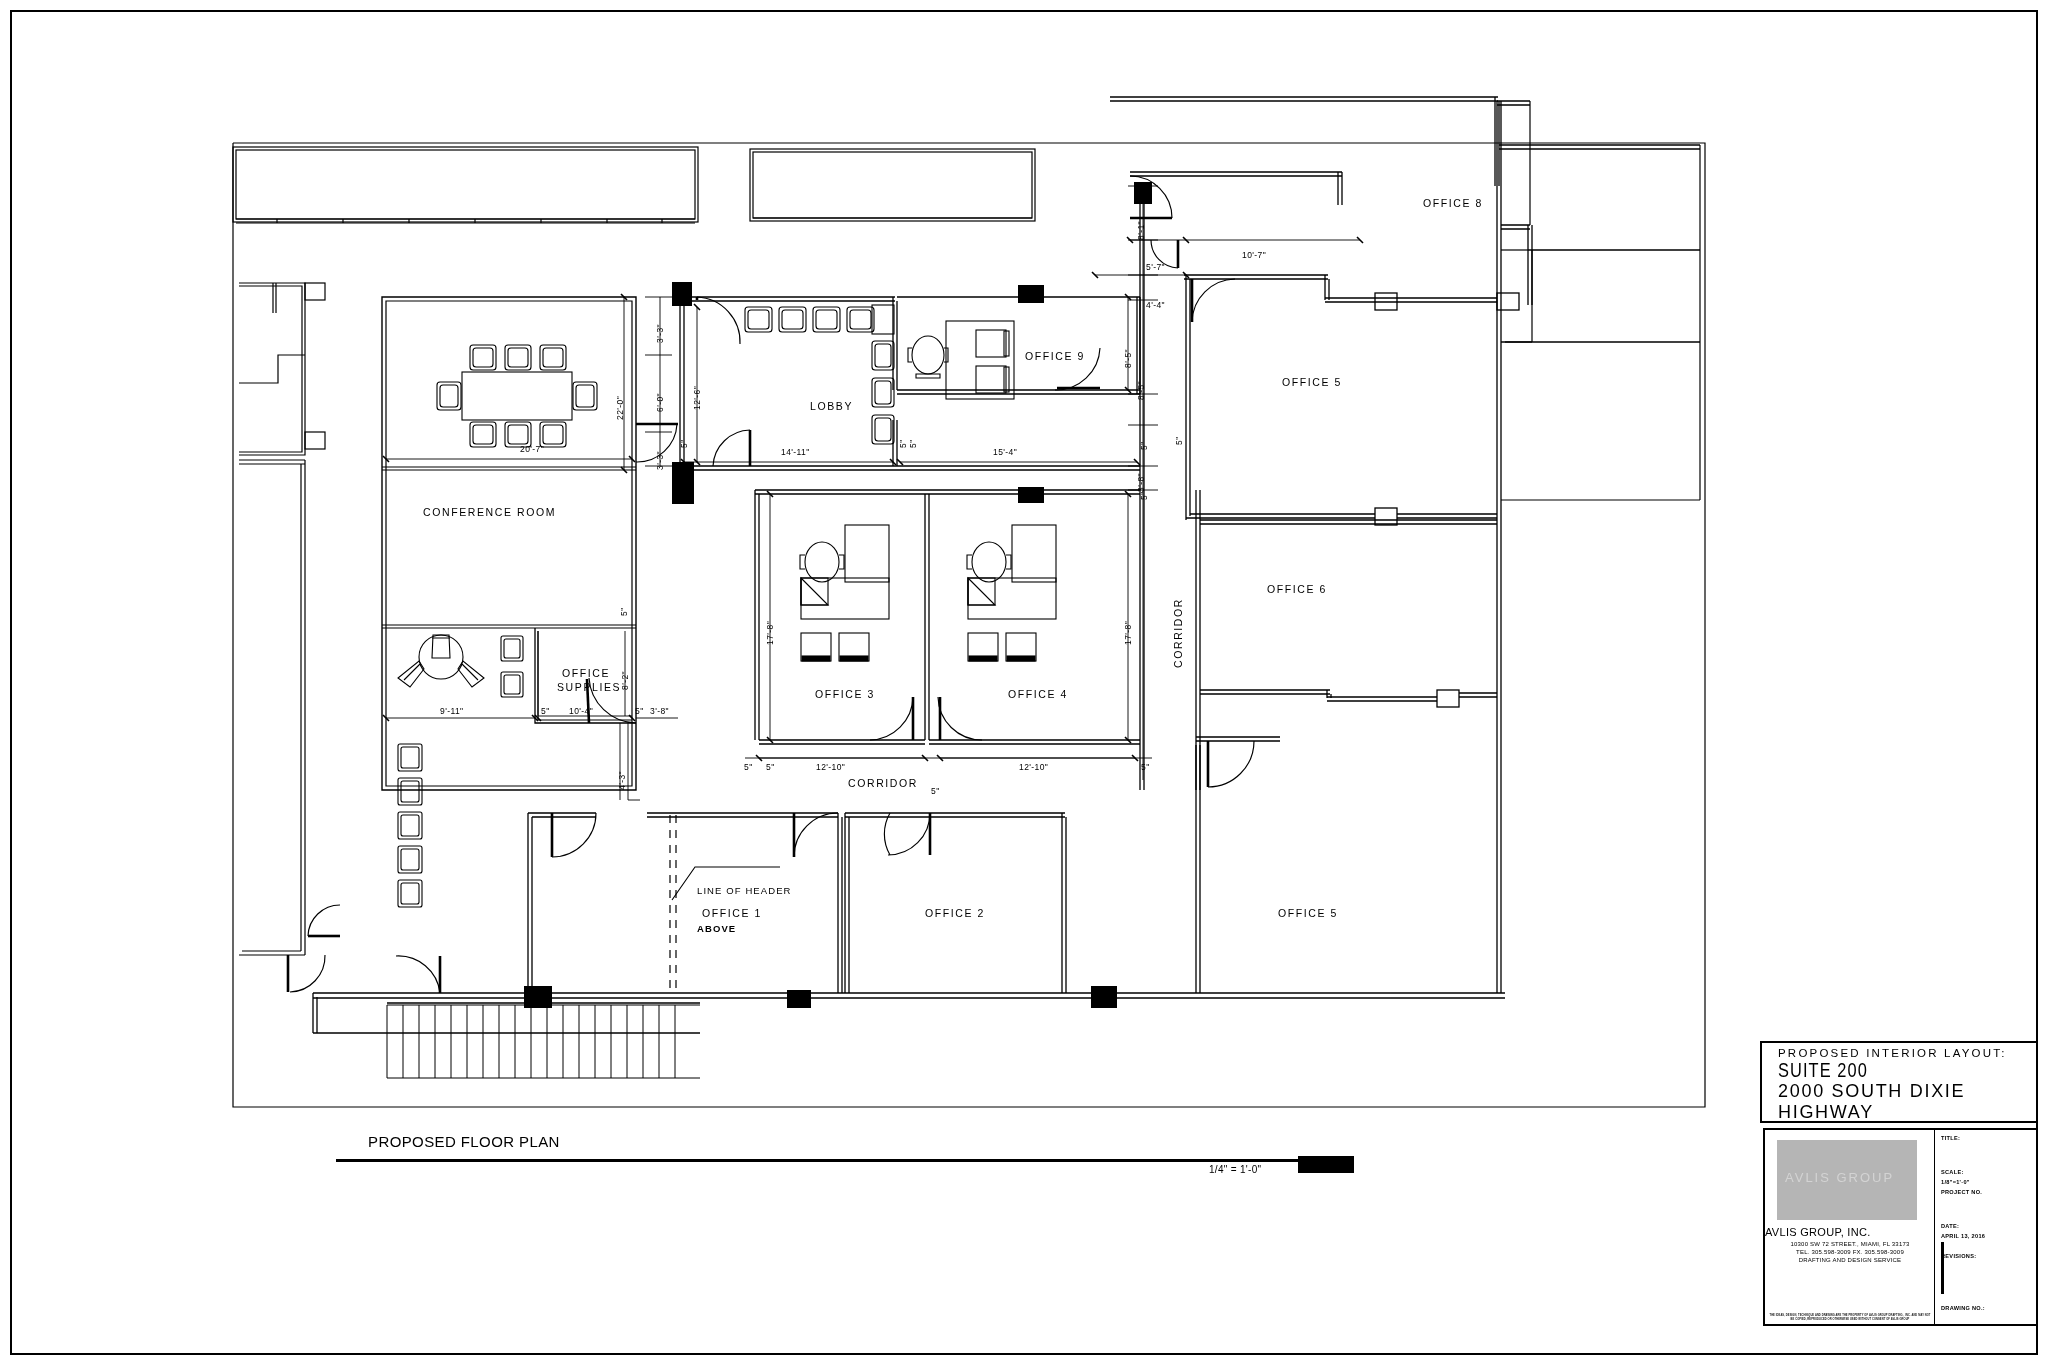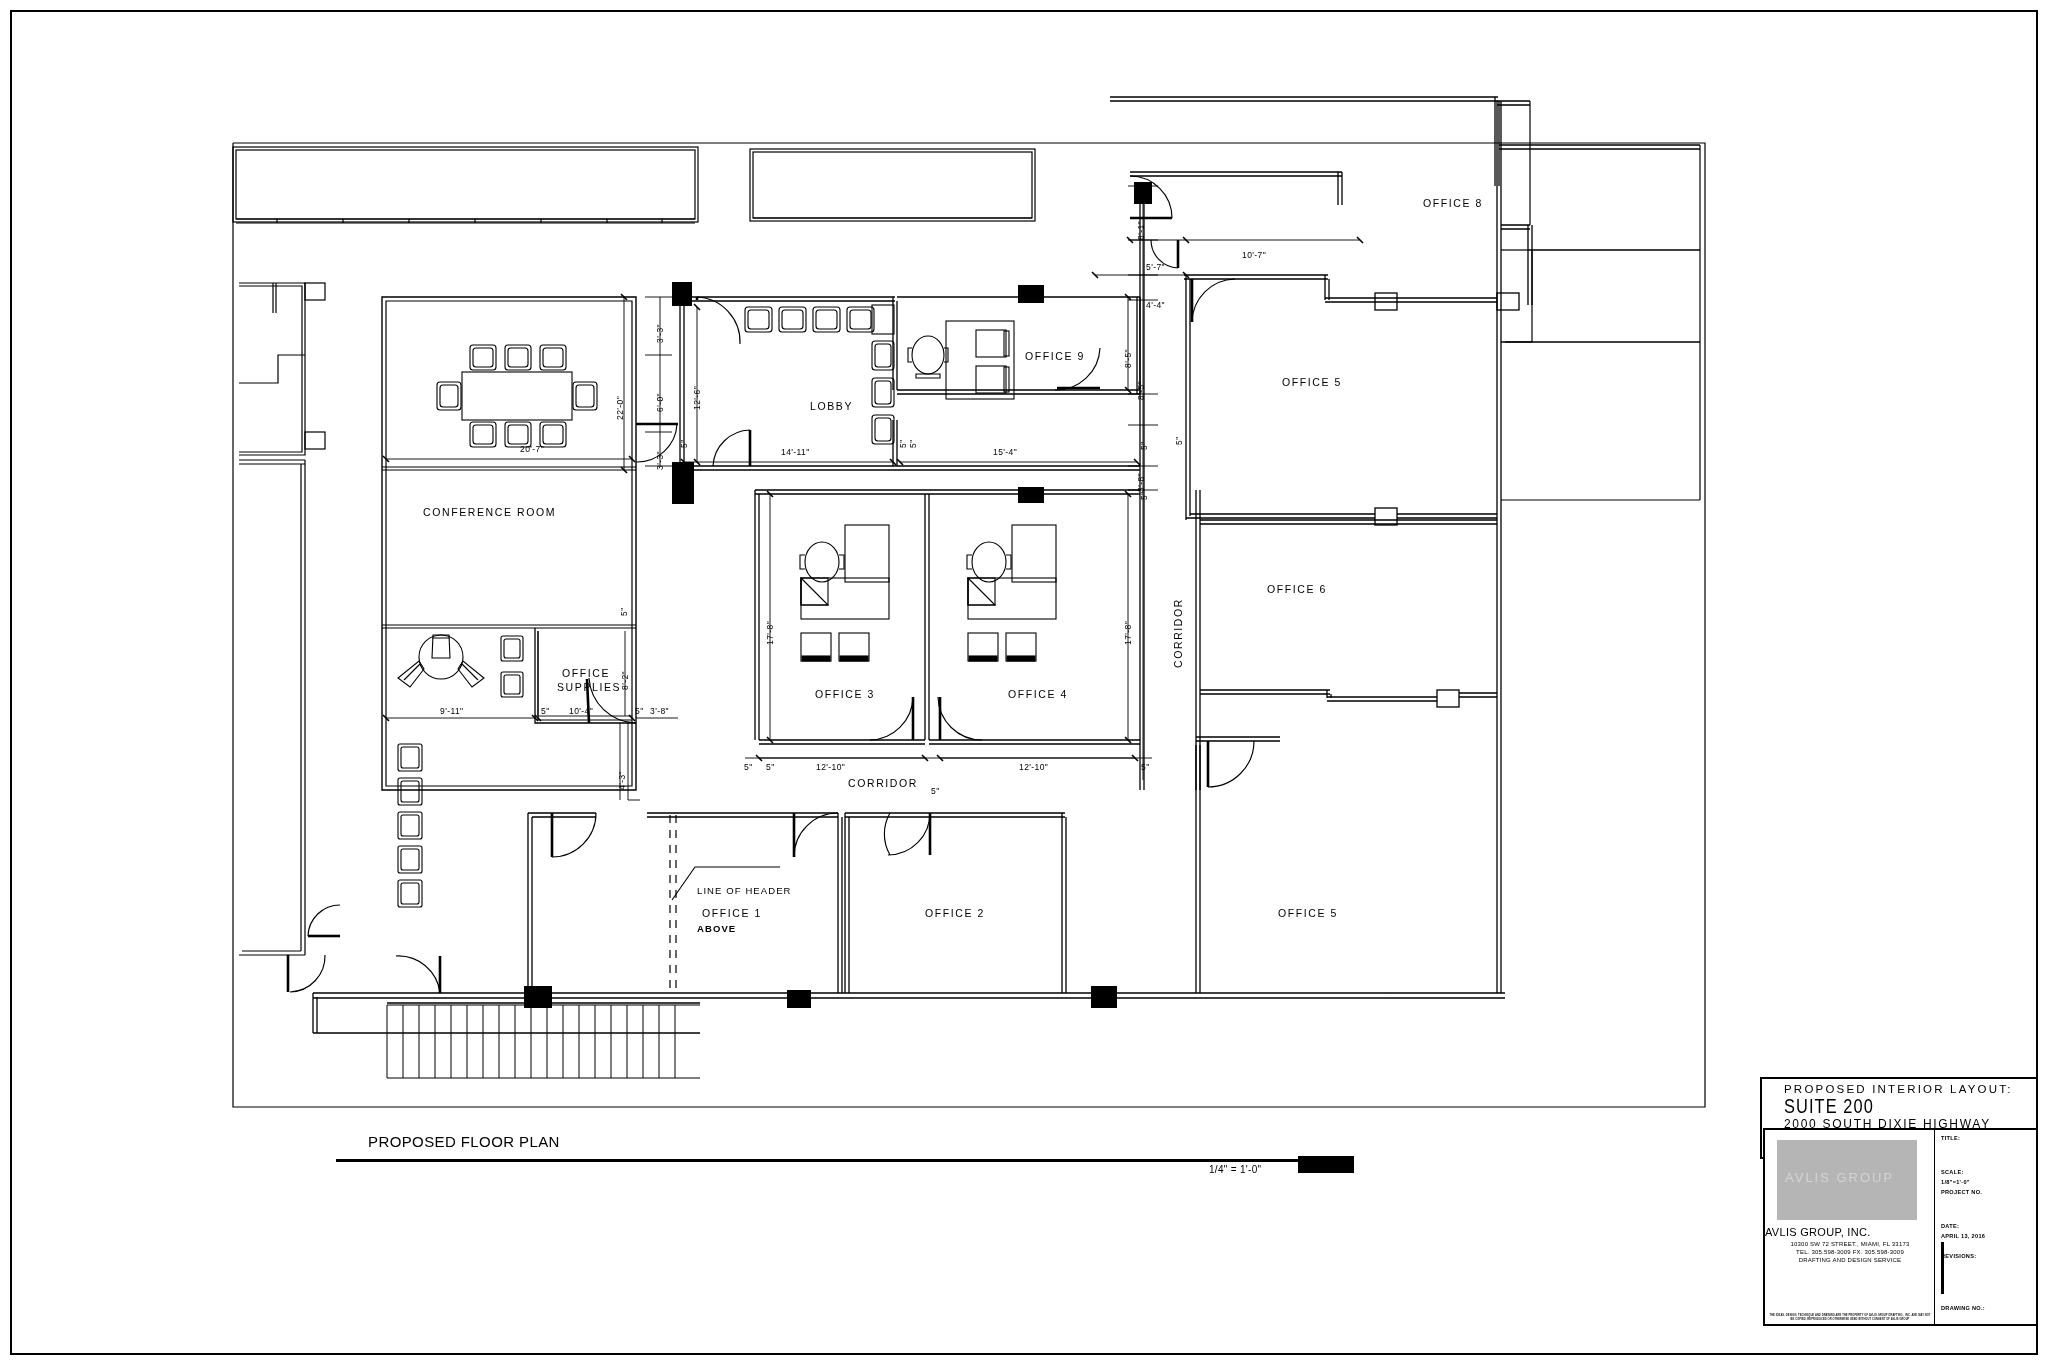--- a/index.html
+++ b/index.html
@@ -12,26 +12,26 @@
   .dim{position:absolute;font-size:8.5px;letter-spacing:.4px;white-space:nowrap;color:#000;}
   .note{position:absolute;font-size:9.5px;letter-spacing:1.1px;line-height:12px;white-space:nowrap;margin-top:30px;}
   svg{position:absolute;overflow:visible;}
 
   
   #border-outer{position:absolute;left:10px;top:10px;width:2028px;height:1345px;
                 border:2px solid #000;box-sizing:border-box;}
 
   
   #titleblock{position:absolute;left:1760px;top:1041px;width:278px;height:82px;
-              border:2px solid #000;box-sizing:border-box;background:#fff;padding:4px 22px;margin-top:36px;}
+              border:2px solid #000;box-sizing:border-box;background:#fff;padding:4px 16px;}
   #tb-line1{font-size:11.5px;letter-spacing:2.2px;}
   #tb-suite{font-size:21px;letter-spacing:1.4px;line-height:22px;
             font-family:"Liberation Sans Narrow","Liberation Sans",sans-serif;
             transform:scaleX(.78);transform-origin:left center;}
-  #tb-addr{font-size:12px;letter-spacing:1.7px;}
+  #tb-addr{font-size:18px;letter-spacing:1.7px;}
 
   #stampblock{position:absolute;left:1763px;top:1128px;width:275px;height:198px;
               border:2px solid #000;box-sizing:border-box;display:flex;background:#fff;}
   #stamp-left{width:170px;border-right:1.5px solid #000;position:relative;padding:6px;box-sizing:border-box;}
   #logo-box{position:absolute;left:12px;top:10px;width:140px;height:80px;background:#b5b5b5;}
   #logo-text{position:absolute;left:20px;top:40px;width:125px;text-align:left;
              font-size:13px;letter-spacing:2px;color:#d3d3d3;}
   #co-name{position:absolute;left:0;top:96px;width:184px;text-align:left;font-size:11px;letter-spacing:.3px;}
   #co-addr{position:absolute;left:0;top:110px;width:170px;text-align:center;font-size:6px;
            line-height:8px;letter-spacing:.2px;}

